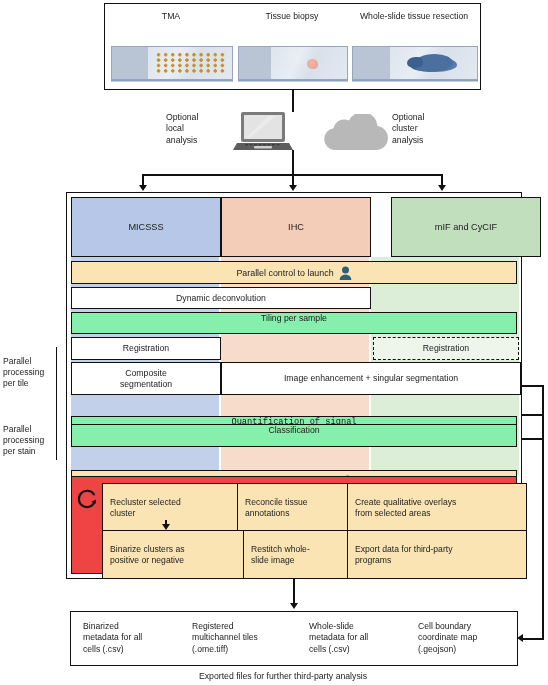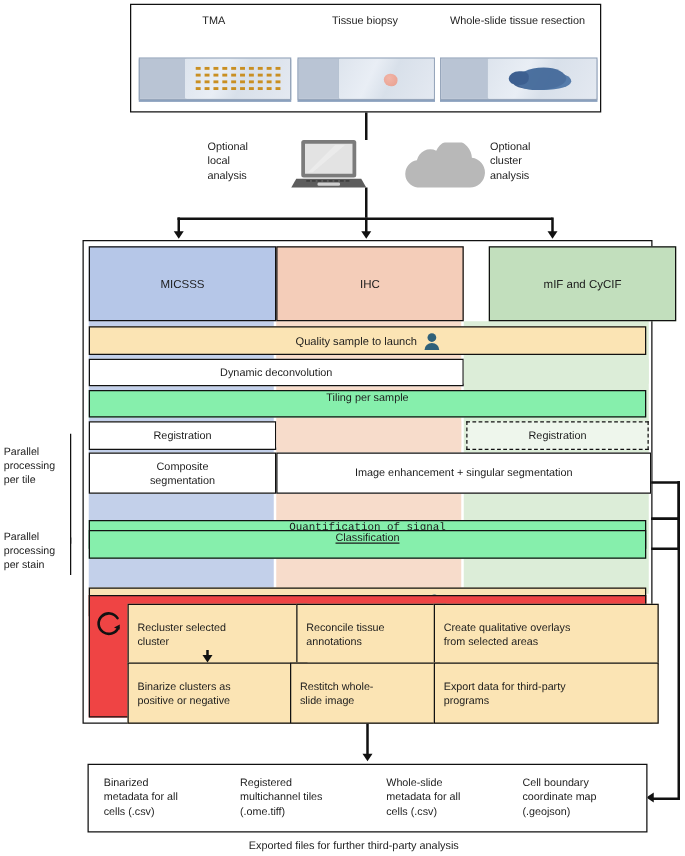--- a/index.html
+++ b/index.html
@@ -165,21 +165,21 @@
     <span>MICSSS</span>
   </div>
   <div class="hdr" style="left:154px;width:148px;background:#f4cdb9;">
     <span>IHC</span>
   </div>
   <div class="hdr" style="left:304px;width:148px;background:#c2dfbd;margin-left:20px;">
     <span>mIF and CyCIF</span>
   </div>
 
   <div class="qc" style="top:68px;">
-    <span>Quality sample to launch</span>
+    <span>Parallel control to launch</span>
     <svg width="13" height="14" viewBox="0 0 13 14">
       <circle cx="6.5" cy="4" r="3.5" fill="#2f6079"></circle>
       <path d="M0.6 14 a5.9 5.6 0 0 1 11.8 0 Z" fill="#2f6079"></path>
     </svg>
   </div>
 
   <div class="row" style="left:4px;width:298px;top:94px;height:20px;">
     <span>Dynamic deconvolution</span>
   </div>
   <div class="abs" style="left:304px;width:148px;top:94px;height:20px;background:#dcedd8;"></div>
@@ -204,21 +204,21 @@
   </div>
 
   <div class="row" style="left:154px;width:298px;top:169px;height:31px;">
     <span>Image enhancement + singular segmentation</span>
   </div>
 
   <div class="full-row" style="top:223px;height:21px;font-family:Liberation Mono, monospace;">
     <span>Quantification of signal</span>
   </div>
 
-  <div class="full-row" style="top:231px;height:21px;text-decoration:underline;">
+  <div class="full-row" style="top:231px;height:21px;">
     <span>Classification</span>
   </div>
 
   <div class="qc" style="top:277px;gap:12px;">
     <span>Quality control to review</span>
     <svg width="13" height="14" viewBox="0 0 13 14">
       <circle cx="6.5" cy="4" r="3.5" fill="#2f6079"></circle>
       <path d="M0.6 14 a5.9 5.6 0 0 1 11.8 0 Z" fill="#2f6079"></path>
     </svg>
   </div>
@@ -240,21 +240,21 @@
     </div>
     <div class="act lead" style="left:275px;top:6px;width:164px;height:37px;white-space:pre-line;">
       <span>Create qualitative overlays
 from selected areas</span>
     </div>
 
     <div class="act lead" style="left:30px;top:53px;width:128px;height:37px;white-space:pre-line;">
       <span>Binarize clusters as
 positive or negative</span>
     </div>
-    <div class="act lead" style="left:160px;top:53px;width:104px;height:37px;white-space:pre-line;align-items:center;">
+    <div class="act lead" style="left:171px;top:53px;width:104px;height:37px;white-space:pre-line;align-items:center;">
       <span>Restitch whole-
 slide image</span>
     </div>
     <div class="act lead" style="left:275px;top:53px;width:164px;height:37px;white-space:pre-line;">
       <span>Export data for third-party
 programs</span>
     </div>
 
     <div class="ln vl abs" style="left:93px;top:43px;height:6px;"></div>
     <div class="arrow-d" style="left:90px;top:47px;"></div>

